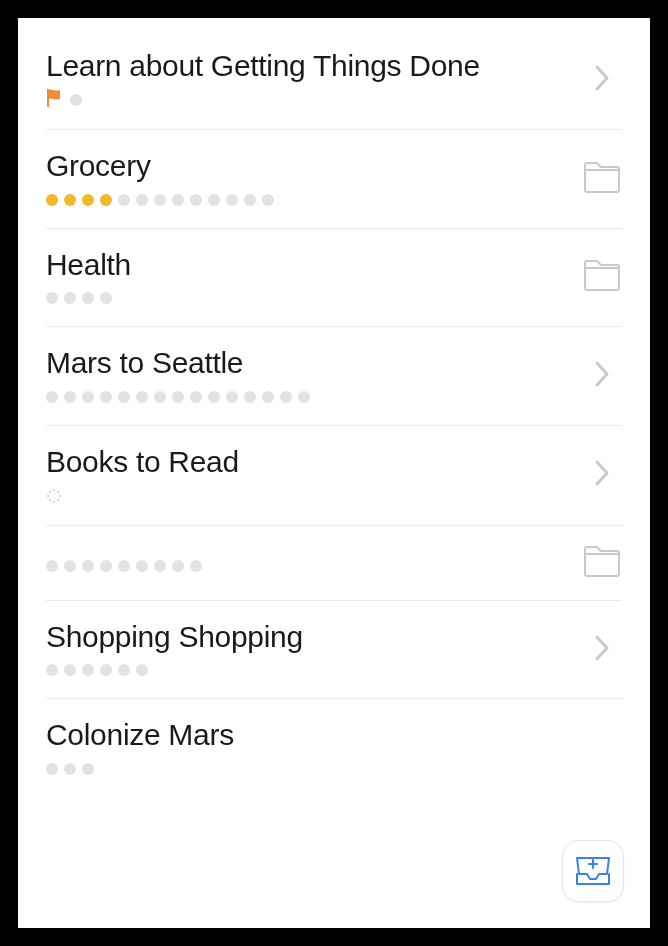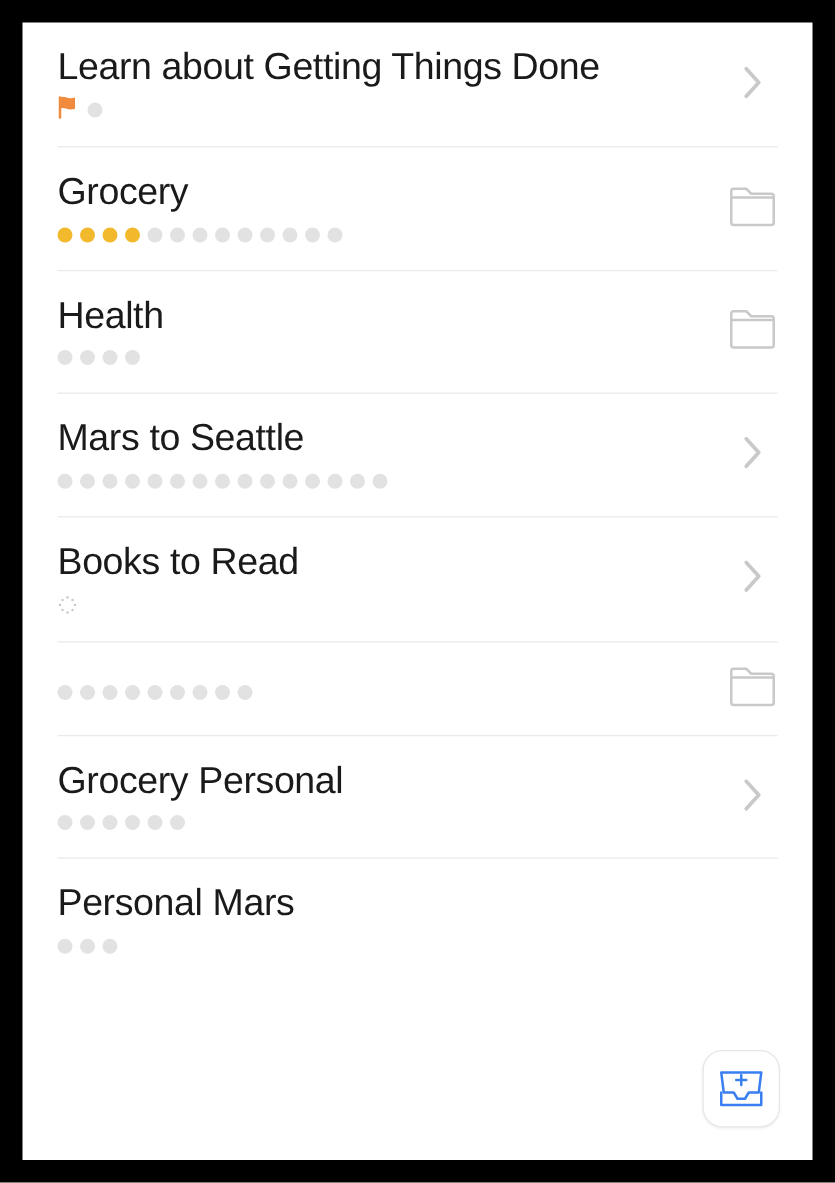--- a/index.html
+++ b/index.html
@@ -15,21 +15,21 @@
       padding: 18px;
     }
     .app {
       background: #fff;
       width: 100%;
       height: 100%;
       overflow: hidden;
       position: relative;
     }
     .list {
-      padding: 0 28px;
+      padding: 12px 28px;
     }
     .item {
       display: flex;
       align-items: center;
       border-bottom: 1px solid #e9e9e9;
       padding: 18px 0 22px 0;
       cursor: pointer;
     }
     .item:last-child {
       border-bottom: none;
@@ -258,41 +258,41 @@
         </div>
         <div class="accessory">
           <svg class="folder-icon" width="40" height="34" viewBox="0 0 40 34" fill="none" stroke="currentColor" stroke-width="2" stroke-linejoin="round">
             <path d="M3 10 h34 v20 a2 2 0 0 1 -2 2 h-30 a2 2 0 0 1 -2 -2 Z"></path>
             <path d="M3 10 v-5 a2 2 0 0 1 2 -2 h10 l4 4 h16 a2 2 0 0 1 2 2 v1"></path>
           </svg>
         </div>
       </div>
       <div class="item">
         <div class="item-body">
-          <div class="item-title">Grocery Personal</div>
+          <div class="item-title">Shopping Shopping</div>
           <div class="item-meta">
             <div class="dots">
               <span class="dot"></span>
               <span class="dot"></span>
               <span class="dot"></span>
               <span class="dot"></span>
               <span class="dot"></span>
               <span class="dot"></span>
             </div>
           </div>
         </div>
         <div class="accessory">
           <svg class="chevron" width="16" height="28" viewBox="0 0 16 28" fill="none" stroke="currentColor" stroke-width="3" stroke-linecap="round" stroke-linejoin="round">
             <polyline points="3,3 13,14 3,25"></polyline>
           </svg>
         </div>
       </div>
       <div class="item">
         <div class="item-body">
-          <div class="item-title">Personal Mars</div>
+          <div class="item-title">Colonize Mars</div>
           <div class="item-meta">
             <div class="dots">
               <span class="dot"></span>
               <span class="dot"></span>
               <span class="dot"></span>
             </div>
           </div>
         </div>
         <div class="accessory"></div>
       </div>

